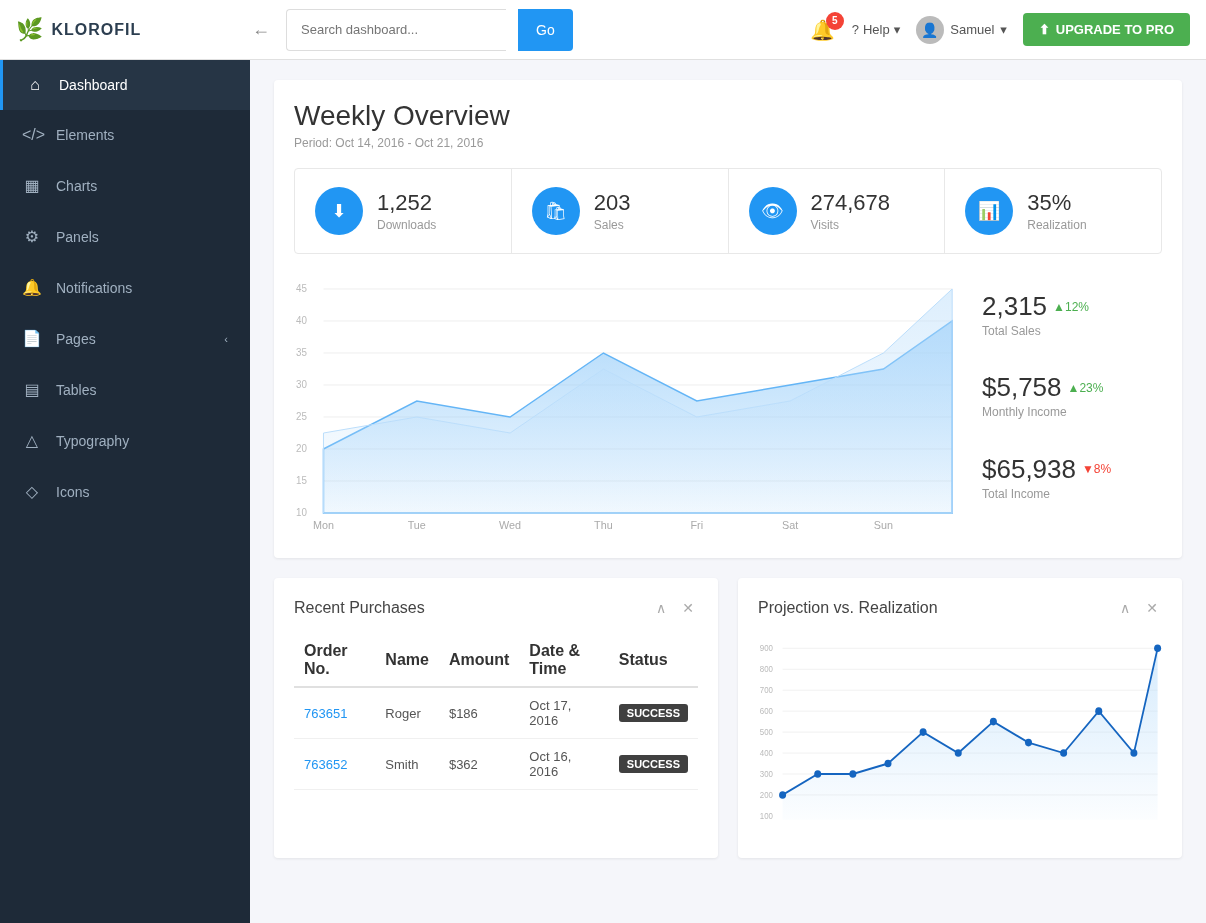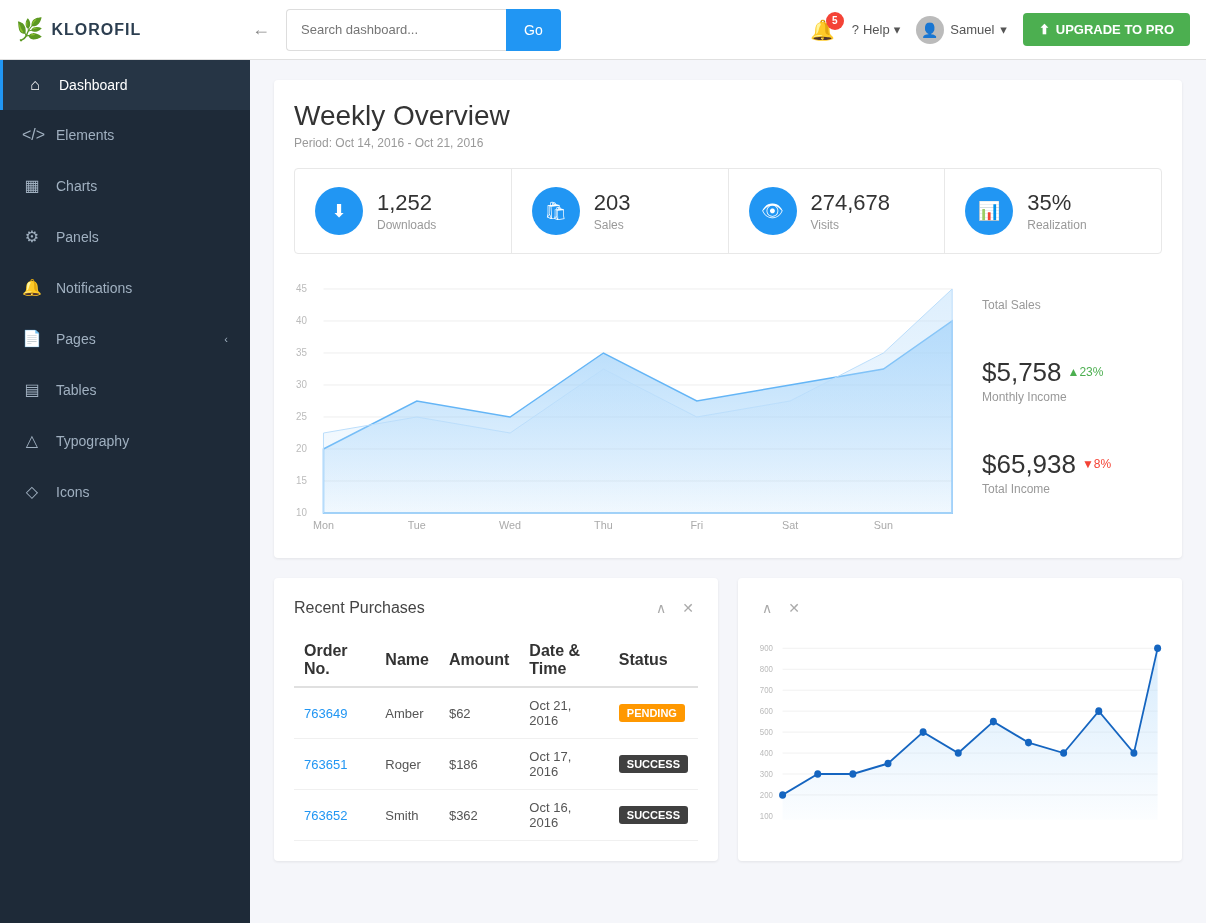--- a/index.html
+++ b/index.html
@@ -8,21 +8,21 @@
     
     .topnav {
       display: flex; align-items: center; background: #fff;
       border-bottom: 1px solid #e0e0e0; height: 60px; padding: 0 16px;
       gap: 12px; flex-shrink: 0; z-index: 10;
     }
     .logo { display: flex; align-items: center; gap: 8px; width: 220px; }
     .logo-icon { color: #4caf7d; font-size: 22px; }
     .logo-text { font-weight: 700; font-size: 16px; color: #2c3e50; letter-spacing: 1px; }
     .back-btn { background: none; border: none; cursor: pointer; color: #888; font-size: 18px; padding: 4px; }
-    .search-area { display: flex; gap: 0; }
+    .search-area { display: flex; gap: 12px; }
     .search-input { border: 1px solid #ddd; border-right: none; padding: 7px 14px; border-radius: 4px 0 0 4px; font-size: 13px; color: #aaa; width: 220px; outline: none; }
     .go-btn { background: #2196f3; color: #fff; border: none; padding: 13px 18px; border-radius: 0 4px 4px 0; cursor: pointer; font-size: 14px; font-weight: 500; }
     .topnav-right { margin-left: auto; display: flex; align-items: center; gap: 16px; }
     .notif-wrap { position: relative; cursor: pointer; }
     .notif-icon { font-size: 20px; color: #666; }
     .notif-badge { position: absolute; top: -6px; right: -8px; background: #f44336; color: #fff; font-size: 10px; border-radius: 50%; width: 18px; height: 18px; display: flex; align-items: center; justify-content: center; font-weight: 700; }
     .help-btn { display: flex; align-items: center; gap: 4px; background: none; border: none; cursor: pointer; color: #555; font-size: 13px; }
     .user-btn { display: flex; align-items: center; gap: 6px; background: none; border: none; cursor: pointer; color: #555; font-size: 13px; }
     .avatar { width: 28px; height: 28px; border-radius: 50%; background: #bbb; overflow: hidden; display: flex; align-items: center; justify-content: center; font-size: 14px; }
     .upgrade-btn { background: #4caf50; color: #fff; border: none; padding: 9px 16px; border-radius: 4px; cursor: pointer; font-size: 13px; font-weight: 700; display: flex; align-items: center; gap: 6px; white-space: nowrap; }
@@ -253,20 +253,23 @@
             <text x="125" y="255" font-size="11" fill="#aaa" text-anchor="middle">Tue</text>
             <text x="220" y="255" font-size="11" fill="#aaa" text-anchor="middle">Wed</text>
             <text x="315" y="255" font-size="11" fill="#aaa" text-anchor="middle">Thu</text>
             <text x="410" y="255" font-size="11" fill="#aaa" text-anchor="middle">Fri</text>
             <text x="505" y="255" font-size="11" fill="#aaa" text-anchor="middle">Sat</text>
             <text x="600" y="255" font-size="11" fill="#aaa" text-anchor="middle">Sun</text>
           </svg>
         </div>
         <div class="chart-stats">
           <div class="chart-stat-item">
+            <div class="chart-stat-value">
+              2,315 <span class="up chart-stat-change">▲12%</span>
+            </div>
             <div class="chart-stat-label">Total Sales</div>
           </div>
           <div class="chart-stat-item">
             <div class="chart-stat-value">
               $5,758 <span class="up chart-stat-change">▲23%</span>
             </div>
             <div class="chart-stat-label">Monthly Income</div>
           </div>
           <div class="chart-stat-item">
             <div class="chart-stat-value">
@@ -292,47 +295,41 @@
           <thead>
             <tr>
               <th>Order No.</th>
               <th>Name</th>
               <th>Amount</th>
               <th>Date &amp; Time</th>
               <th>Status</th>
             </tr>
           </thead>
           <tbody id="purchases-tbody">
-              <tr>
-      <td><a class="order-link" href="#">763649</a></td>
-      <td>Amber</td>
-      <td>$62</td>
-      <td>Oct 21, 2016</td>
-      <td><span class="badge badge-pending">PENDING</span></td>
-    </tr>
               <tr>
       <td><a class="order-link" href="#">763651</a></td>
       <td>Roger</td>
       <td>$186</td>
       <td>Oct 17, 2016</td>
       <td><span class="badge badge-success">SUCCESS</span></td>
     </tr>
               <tr>
       <td><a class="order-link" href="#">763652</a></td>
       <td>Smith</td>
       <td>$362</td>
       <td>Oct 16, 2016</td>
       <td><span class="badge badge-success">SUCCESS</span></td>
     </tr>
             </tbody>
         </table>
       </div>
 
       <div class="projection-card">
         <div class="card-header">
+          <span class="card-title">Projection vs. Realization</span>
           <div class="card-actions">
             <button class="card-action-btn">∧</button>
             <button class="card-action-btn">✕</button>
           </div>
         </div>
         <div>
           <svg class="proj-chart" viewBox="0 0 460 210" preserveAspectRatio="none">
             <defs>
               <linearGradient id="projGrad" x1="0" y1="0" x2="0" y2="1">
                 <stop offset="0%" stop-color="#bbdefb" stop-opacity="0.6"></stop>

